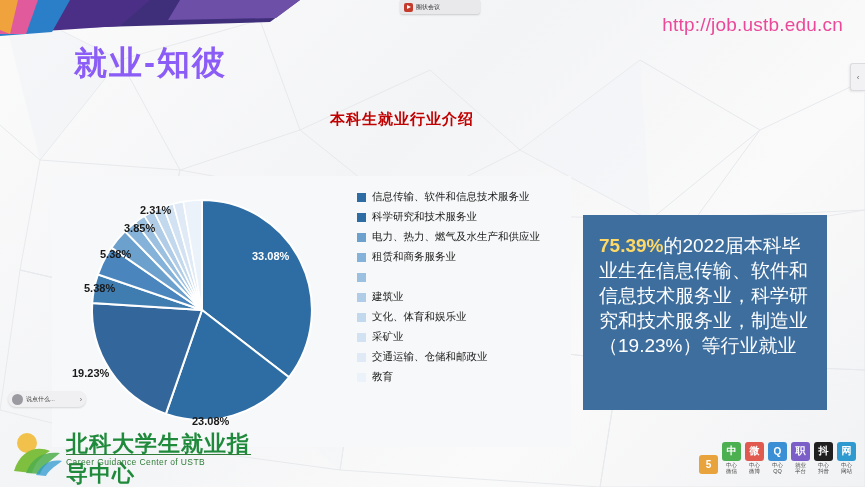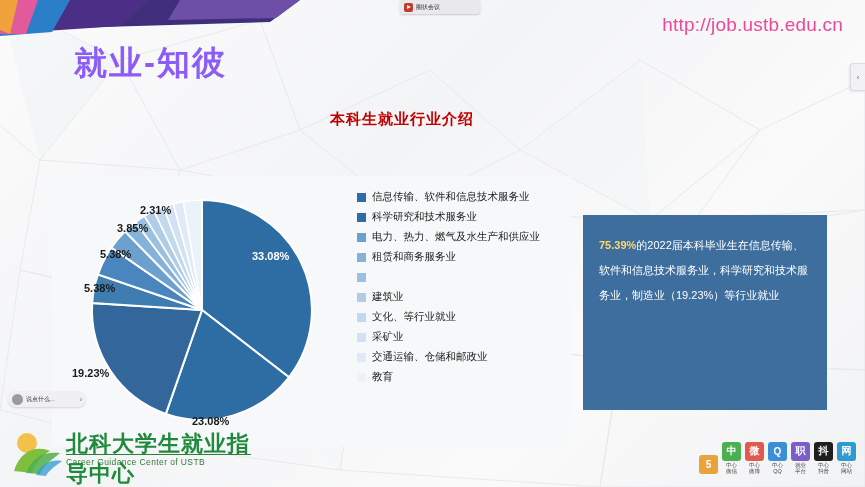--- a/index.html
+++ b/index.html
@@ -79,21 +79,21 @@
   }
   .legend-row{display:flex;align-items:center;gap:6px;height:18px;}
   .legend-swatch{width:9px;height:9px;flex:0 0 9px;}
   .legend-text{font-size:10.5px;color:#1a1a1a;white-space:nowrap;}
   
   .callout{
     position:absolute;left:583px;top:215px;width:244px;height:195px;
     background:#3d6e9e;z-index:15;padding:18px 16px 0 16px;box-sizing:border-box;
   }
   .callout p{
-    margin:0;font-size:11px;line-height:25px;color:#ffffff;
+    margin:0;font-size:19px;line-height:25px;color:#ffffff;
   }
   .callout .hl{color:#ffd966;font-weight:bold;}
   
   .logo{
     position:absolute;left:8px;top:425px;width:250px;height:58px;z-index:20;
   }
   .logo .cn{
     position:absolute;left:58px;top:4px;font-size:22px;font-weight:bold;
     color:#1f8a3b;letter-spacing:1px;
   }
@@ -212,21 +212,21 @@
         <path d="M 0 0 L -38.49 -103.05 A 110 110 0 0 1 -28.65 -106.20 Z" fill="#d2e2f2" stroke="#ffffff" stroke-width="1.6"></path>
         <path d="M 0 0 L -28.65 -106.20 A 110 110 0 0 1 -18.66 -108.41 Z" fill="#dfeaf6" stroke="#ffffff" stroke-width="1.6"></path>
         <path d="M 0 0 L -18.66 -108.41 A 110 110 0 0 1 0 -110 Z" fill="#ebf2fa" stroke="#ffffff" stroke-width="1.6"></path>
       </g>
     </svg>
     <span class="slice-label" style="left:192px;top:68px;color:#ffffff;">33.08%</span>
     <span class="slice-label" style="left:132px;top:233px;">23.08%</span>
     <span class="slice-label" style="left:12px;top:185px;">19.23%</span>
     <span class="slice-label" style="left:24px;top:100px;">5.38%</span>
     <span class="slice-label" style="left:40px;top:66px;">5.38%</span>
-    <span class="slice-label" style="left:57px;top:40px;">3.85%</span>
+    <span class="slice-label" style="left:64px;top:40px;">3.85%</span>
     <span class="slice-label" style="left:80px;top:22px;">2.31%</span>
   </div>
 
   <div class="legend">
     <div class="legend-row">
       <span class="legend-swatch" style="background:#2e6da4"></span>
       <span class="legend-text">信息传输、软件和信息技术服务业</span>
     </div>
     <div class="legend-row">
       <span class="legend-swatch" style="background:#2e6da4"></span>
@@ -242,21 +242,21 @@
     </div>
     <div class="legend-row">
       <span class="legend-swatch" style="background:#9cc0e0"></span>
     </div>
     <div class="legend-row">
       <span class="legend-swatch" style="background:#b0cce7"></span>
       <span class="legend-text">建筑业</span>
     </div>
     <div class="legend-row">
       <span class="legend-swatch" style="background:#c2d8ed"></span>
-      <span class="legend-text">文化、等行业就业</span>
+      <span class="legend-text">文化、体育和娱乐业</span>
     </div>
     <div class="legend-row">
       <span class="legend-swatch" style="background:#d2e2f2"></span>
       <span class="legend-text">采矿业</span>
     </div>
     <div class="legend-row">
       <span class="legend-swatch" style="background:#dfeaf6"></span>
       <span class="legend-text">交通运输、仓储和邮政业</span>
     </div>
     <div class="legend-row">

